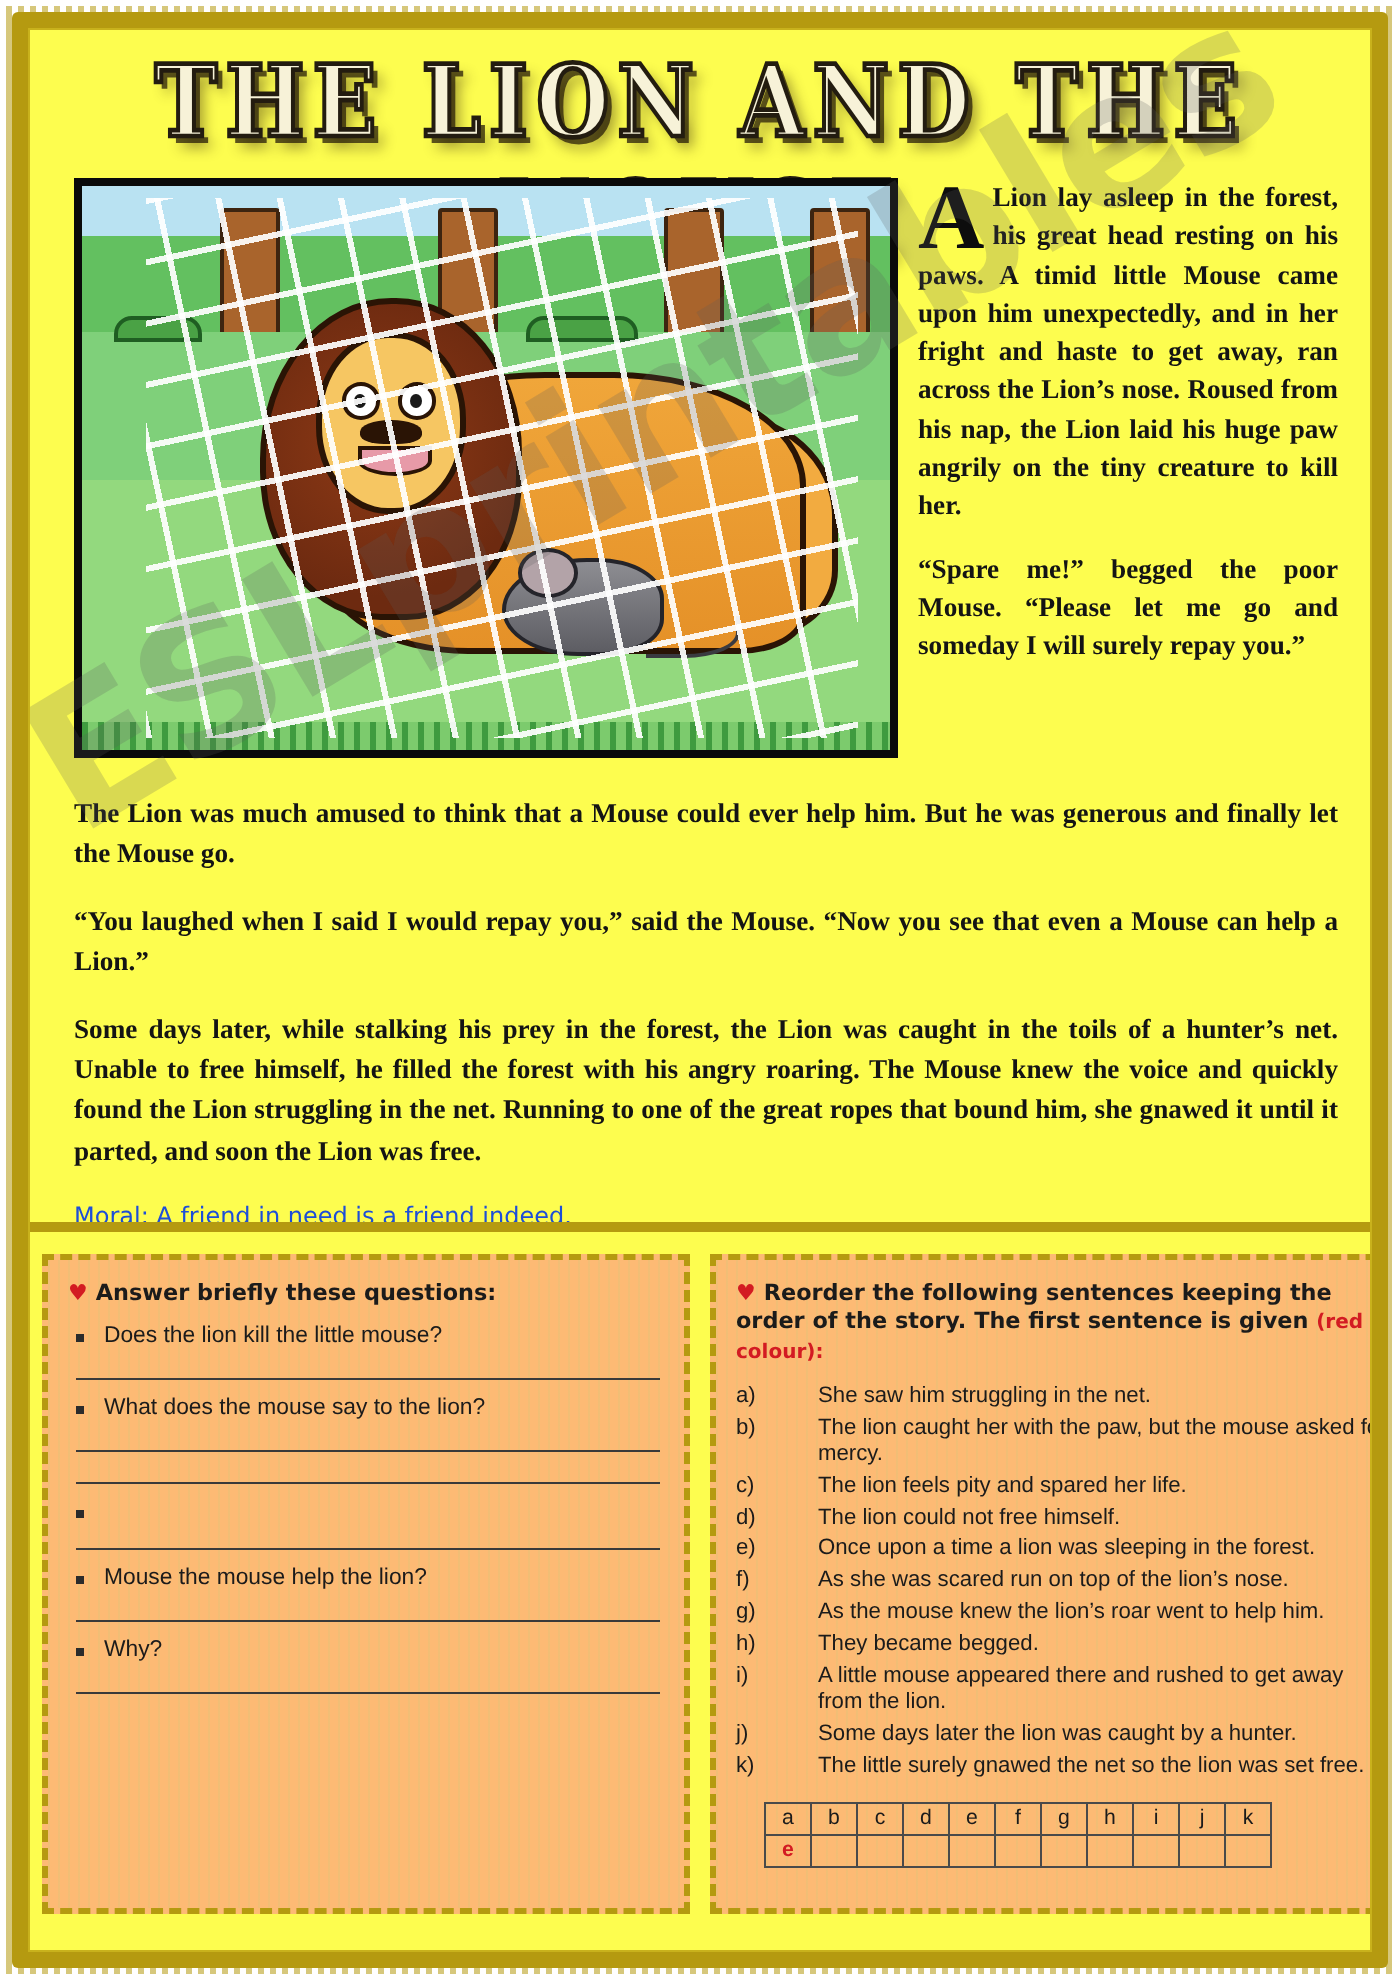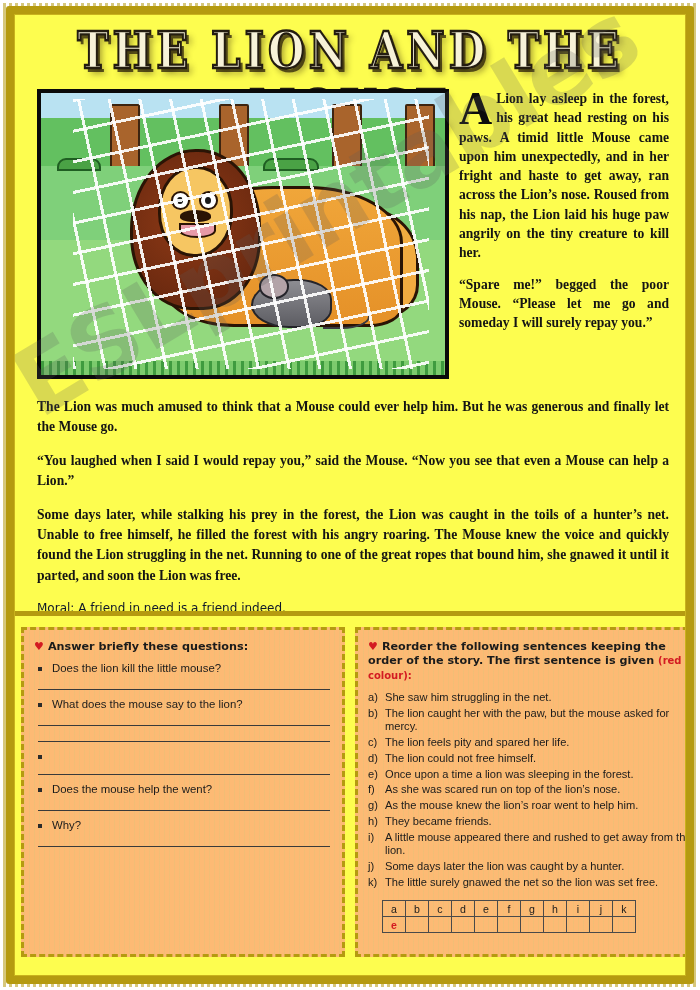--- a/index.html
+++ b/index.html
@@ -144,21 +144,21 @@
     z-index:4;
     font-family:"Liberation Serif", serif;
     font-weight:bold;font-size:13.6px;line-height:1.5;
     color:#141414;text-align:justify;
   }
   .story-full p{margin:0 0 13px 0;}
   .moral{
     font-family:"DejaVu Sans", sans-serif;
     font-weight:normal;font-size:12px;
     text-decoration:underline;
-    color:#0f172a;
+    color:#1d4ed8;
     margin:0;
     text-align:left;
   }
   
   .divider{
     position:absolute;left:0;top:596px;width:100%;height:5px;
     background:#b59a10;z-index:4;
   }
   
   .ex-box{
@@ -199,21 +199,21 @@
     height:0;border-bottom:1.2px solid #3a3a3a;
     margin:15px 2px 0 4px;
   }
   .r-item{
     display:flex;align-items:flex-start;
     font-family:"Liberation Sans", sans-serif;
     font-size:11.1px;line-height:1.2;color:#1b1b1b;
     margin:2.5px 0 0 0;
   }
   .r-letter{width:17px;flex:none;}
-  .r-text{flex:1;}
+  .r-text{flex:1;margin-left:24px;}
   .grid-wrap{margin:11px 0 0 14px;}
   table.ans-grid{border-collapse:collapse;}
   table.ans-grid td{
     width:22px;height:15px;
     border:1px solid #4a4a4a;
     text-align:center;
     font-family:"Liberation Sans", sans-serif;
     font-size:10.6px;
     color:#1b1b1b;
     padding:0;
@@ -296,21 +296,21 @@
 
         <div class="answer-rule"></div>
 
         <div class="q-item">
           <span class="q-bullet"></span>
         </div>
         <div class="answer-rule"></div>
 
         <div class="q-item">
           <span class="q-bullet"></span>
-          <span>Does the mouse help the went?</span>
+          <span>Mouse the mouse help the lion?</span>
         </div>
         <div class="answer-rule"></div>
 
         <div class="q-item">
           <span class="q-bullet"></span>
           <span>Why?</span>
         </div>
         <div class="answer-rule"></div>
       </div>
     </div>
@@ -346,21 +346,21 @@
           <div class="r-item">
             <span class="r-letter">f)</span>
             <span class="r-text">As she was scared run on top of the lion’s nose.</span>
           </div>
           <div class="r-item">
             <span class="r-letter">g)</span>
             <span class="r-text">As the mouse knew the lion’s roar went to help him.</span>
           </div>
           <div class="r-item">
             <span class="r-letter">h)</span>
-            <span class="r-text">They became friends.</span>
+            <span class="r-text">They became begged.</span>
           </div>
           <div class="r-item">
             <span class="r-letter">i)</span>
             <span class="r-text">A little mouse appeared there and rushed to get away from the lion.</span>
           </div>
           <div class="r-item">
             <span class="r-letter">j)</span>
             <span class="r-text">Some days later the lion was caught by a hunter.</span>
           </div>
           <div class="r-item">

